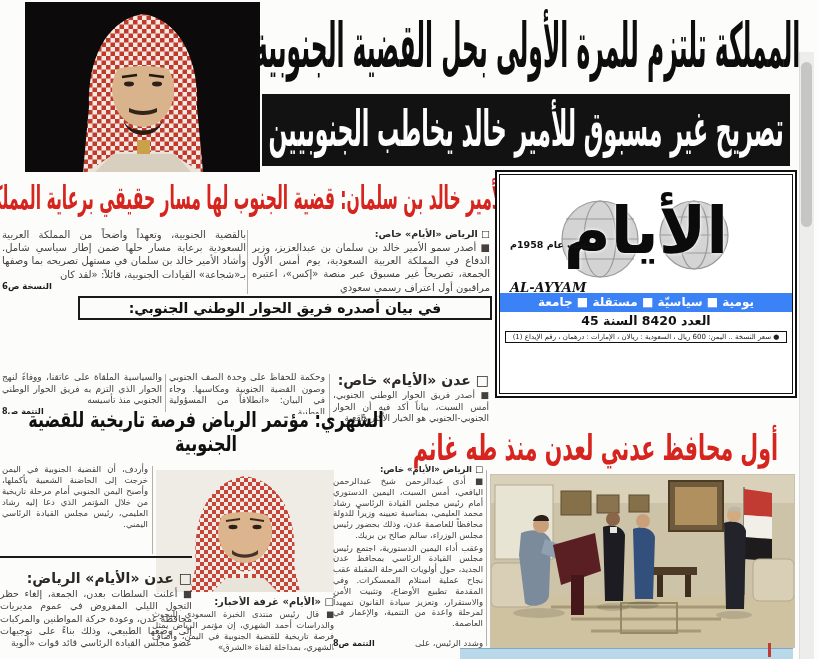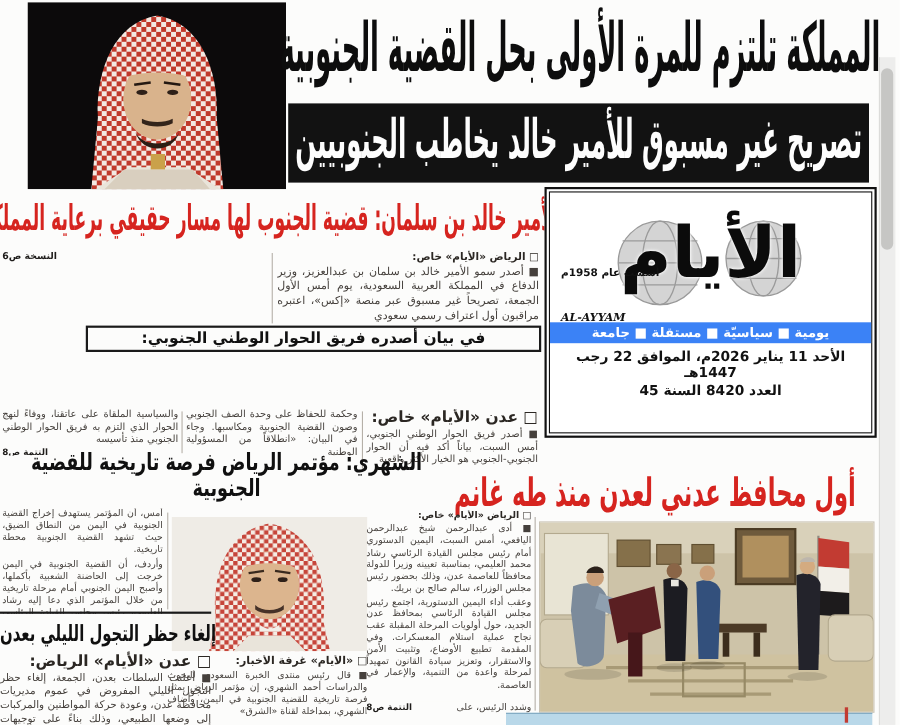--- a/index.html
+++ b/index.html
@@ -13,21 +13,21 @@
   .cont{font-weight:bold;color:#1e1c1a;text-align:left;direction:rtl;}
   .vrule{position:absolute;width:1px;background:#b5b0a8;}
   .mast{position:absolute;left:495px;top:170px;width:298px;height:224px;background:#fff;border:2px solid #111;}
   .mast-inner{position:absolute;left:2px;top:2px;right:2px;bottom:2px;border:1px solid #111;}
   .tagbar{background:#3b82f6;color:#fff;text-align:center;font-weight:bold;font-size:12px;
           padding:2px 0 3px 0;direction:rtl;letter-spacing:.5px;}
   .dateline{direction:rtl;text-align:center;font-weight:bold;font-size:12.5px;color:#111;margin-top:4px;}
   .issueline{direction:rtl;text-align:center;font-weight:bold;font-size:12.5px;color:#111;margin-top:1px;}
   .pricebar{border:1px solid #111;margin:3px 5px 0 5px;font-size:7px;text-align:center;direction:rtl;
             color:#222;padding:1px 1px;}
-  .latin{font-family:"DejaVu Serif",serif;font-style:italic;font-weight:bold;font-size:10px;color:#111;}
+  .latin{font-family:"DejaVu Serif",serif;font-style:italic;font-weight:bold;font-size:13px;color:#111;}
   .founded{font-size:9.5px;font-weight:bold;color:#111;direction:rtl;}
   .capbar{position:absolute;left:460px;top:648px;width:333px;height:11px;background:#b9d8e9;border-top:1px solid #7fa8c0;}
   .scroll-track{position:absolute;left:799px;top:52px;width:14px;height:607px;background:#ededec;border-left:1px solid #dcdcda;}
   .scroll-thumb{position:absolute;left:1px;top:10px;width:11px;height:165px;background:#c6c6c4;border-radius:6px;}
 </style>
 </head>
 <body>
 
 <div id="page">
 
@@ -64,20 +64,21 @@
   </div>
 
   <div class="hlwrap" style="left:0px;top:172px;width:492px;height:52px;">
     <span class="cond" style="font-size:20px;color:#d6241f;transform:scale(0.78,1.62);" dir="rtl">الأمير خالد بن سلمان: قضية الجنوب لها مسار حقيقي برعاية المملكة</span>
   </div>
   <div class="abs" style="left:252px;top:228px;width:238px;height:68px;overflow:hidden;">
     <p class="byline" style="font-size:9.5px;">□ الرياض «الأيام» خاص:</p>
     <p class="body" style="font-size:10px;line-height:1.32;">■ أصدر سمو الأمير خالد بن سلمان بن عبدالعزيز، وزير الدفاع في المملكة العربية السعودية، يوم أمس الأول الجمعة، تصريحاً غير مسبوق عبر منصة «إكس»، اعتبره مراقبون أول اعتراف رسمي سعودي</p>
   </div>
   <div class="abs" style="left:2px;top:228px;width:244px;height:68px;overflow:hidden;">
+    <p class="body" style="font-size:10px;line-height:1.32;">بالقضية الجنوبية، وتعهداً واضحاً من المملكة العربية السعودية برعاية مسار حلها ضمن إطار سياسي شامل. وأشاد الأمير خالد بن سلمان في مستهل تصريحه بما وصفها بـ«شجاعة» القيادات الجنوبية، قائلاً: «لقد كان</p>
     <div class="cont" style="font-size:8.5px;">النسخة ص6</div>
   </div>
   <div class="vrule" style="left:247px;top:230px;height:64px;"></div>
 
   <div class="mast">
     <div class="mast-inner">
       <div style="position:relative;height:118px;">
         <svg class="abs" style="left:18px;top:8px;" width="258" height="104" viewBox="0 0 258 104">
           <g stroke="#9a9a9a" fill="#d4d4d4" stroke-width="1.2">
             <circle cx="82" cy="56" r="38"></circle>
@@ -92,22 +93,22 @@
         </svg>
         <div class="abs" style="left:0;top:0;width:100%;height:112px;display:flex;align-items:center;justify-content:center;">
           <span dir="rtl" style="font-size:64px;font-weight:900;color:#0b0b0b;text-shadow:0 0 4px #ffffff,0 0 2px #ffffff;">الأيام</span>
         </div>
         <div class="abs" style="left:0;bottom:-2px;width:100%;display:flex;justify-content:flex-end;gap:30px;padding:0 10px;box-sizing:border-box;align-items:baseline;flex-direction:column;">
           <span class="founded">أسست عام 1958م</span>
           <span class="latin">AL-AYYAM</span>
         </div>
       </div>
       <div class="tagbar">يومية ■ سياسيّة ■ مستقلة ■ جامعة</div>
-      <div class="dateline">الأحد 11 يناير 2026م، الموافق 22 رجب 1447هـ</div>
       <div class="issueline">العدد 8420 السنة 45</div>
+      <div class="pricebar">● سعر النسخة .. اليمن: 600 ريال ، السعودية : ريالان ، الإمارات : درهمان ، رقم الإيداع (1)</div>
     </div>
   </div>
 
   <div class="abs" style="left:78px;top:296px;width:410px;height:20px;border:2px solid #1a1a1a;display:flex;align-items:center;justify-content:center;">
     <span dir="rtl" style="font-size:14px;font-weight:bold;color:#111;">في بيان أصدره فريق الحوار الوطني الجنوبي:</span>
   </div>
   <div class="abs" style="left:333px;top:372px;width:156px;height:56px;overflow:hidden;">
     <p class="byline" style="font-size:14px;">□ عدن «الأيام» خاص:</p>
     <p class="body" style="font-size:9px;line-height:1.28;">■ أصدر فريق الحوار الوطني الجنوبي، أمس السبت، بياناً أكد فيه أن الحوار الجنوبي-الجنوبي هو الخيار الأكثر واقعية</p>
   </div>
@@ -118,21 +119,20 @@
     <p class="body" style="font-size:9px;line-height:1.28;">والسياسية الملقاة على عاتقنا، ووفاءً لنهج الحوار الذي التزم به فريق الحوار الوطني الجنوبي منذ تأسيسه</p>
     <div class="cont" style="font-size:8px;">التتمة ص8</div>
   </div>
   <div class="vrule" style="left:165px;top:374px;height:38px;"></div>
   <div class="vrule" style="left:329px;top:374px;height:52px;"></div>
 
   <div class="abs" style="left:12px;top:408px;width:388px;height:52px;text-align:center;">
     <div dir="rtl" style="display:inline-block;font-size:16px;font-weight:bold;color:#101010;line-height:1.15;transform:scale(1,1.35);transform-origin:top center;">الشهري: مؤتمر الرياض فرصة تاريخية للقضية الجنوبية</div>
   </div>
   <div class="abs" style="left:2px;top:462px;width:146px;height:96px;overflow:hidden;">
-    <p class="body" style="font-size:8.5px;line-height:1.3;">أمس، أن المؤتمر يستهدف إخراج القضية الجنوبية في اليمن من النطاق الضيق، حيث تشهد القضية الجنوبية محطة تاريخية.</p>
     <p class="body" style="font-size:8.5px;line-height:1.3;margin-top:2px;">وأردف، أن القضية الجنوبية في اليمن خرجت إلى الحاضنة الشعبية بأكملها، وأصبح اليمن الجنوبي أمام مرحلة تاريخية من خلال المؤتمر الذي دعا إليه رشاد العليمي، رئيس مجلس القيادة الرئاسي اليمني.</p>
   </div>
   <div class="vrule" style="left:152px;top:466px;height:88px;"></div>
 
   <div class="abs" style="left:156px;top:470px;width:178px;height:122px;">
     <svg width="178" height="122" viewBox="0 0 178 122">
       <defs>
         <pattern id="chk2" width="8" height="8" patternUnits="userSpaceOnUse">
           <rect width="8" height="8" fill="#f5ece4"></rect>
           <rect width="4" height="4" fill="#c6453a"></rect>
@@ -151,23 +151,20 @@
       <path d="M94 49 L108 51" stroke="#3a2a1e" stroke-width="2"></path>
       <path d="M80 98 C86 103 92 103 98 98 L98 104 L80 104 Z" fill="#f2efe9"></path>
     </svg>
   </div>
   <div class="abs" style="left:152px;top:596px;width:182px;height:63px;overflow:hidden;">
     <p class="byline" style="font-size:10px;">□ «الأيام» غرفة الأخبار:</p>
     <p class="body" style="font-size:8.5px;line-height:1.3;">■ قال رئيس منتدى الخبرة السعودي للبحوث والدراسات أحمد الشهري، إن مؤتمر الرياض يمثل فرصة تاريخية للقضية الجنوبية في اليمن، وأضاف الشهري، بمداخلة لقناة «الشرق»</p>
   </div>
 
   <div class="abs" style="left:0px;top:556px;width:192px;height:103px;border-top:2px solid #1a1a1a;">
-    <div style="text-align:center;padding-top:4px;">
-      <span class="cond" style="font-size:13.5px;color:#101010;transform:scale(1,1.5);transform-origin:top center;" dir="rtl">إلغاء حظر التجول الليلي بعدن</span>
-    </div>
     <p class="byline" style="font-size:14px;margin-top:12px;">□ عدن «الأيام» الرياض:</p>
     <p class="body" style="font-size:9.5px;line-height:1.3;">■ أعلنت السلطات بعدن، الجمعة، إلغاء حظر التجول الليلي المفروض في عموم مديريات محافظة عدن، وعودة حركة المواطنين والمركبات إلى وضعها الطبيعي، وذلك بناءً على توجيهات عضو مجلس القيادة الرئاسي قائد قوات «ألوية</p>
   </div>
 
   <div class="hlwrap" style="left:398px;top:426px;width:395px;height:44px;">
     <span class="cond" style="font-size:21px;color:#d6241f;transform:scale(0.98,1.7);" dir="rtl">أول محافظ عدني لعدن منذ طه غانم</span>
   </div>
   <div class="abs" style="left:333px;top:464px;width:150px;height:184px;overflow:hidden;">
     <p class="byline" style="font-size:8.5px;">□ الرياض «الأيام» خاص:</p>
     <p class="body" style="font-size:8.5px;line-height:1.27;">■ أدى عبدالرحمن شيخ عبدالرحمن اليافعي، أمس السبت، اليمين الدستوري أمام رئيس مجلس القيادة الرئاسي رشاد محمد العليمي، بمناسبة تعيينه وزيراً للدولة محافظاً للعاصمة عدن، وذلك بحضور رئيس مجلس الوزراء، سالم صالح بن بريك.</p>

